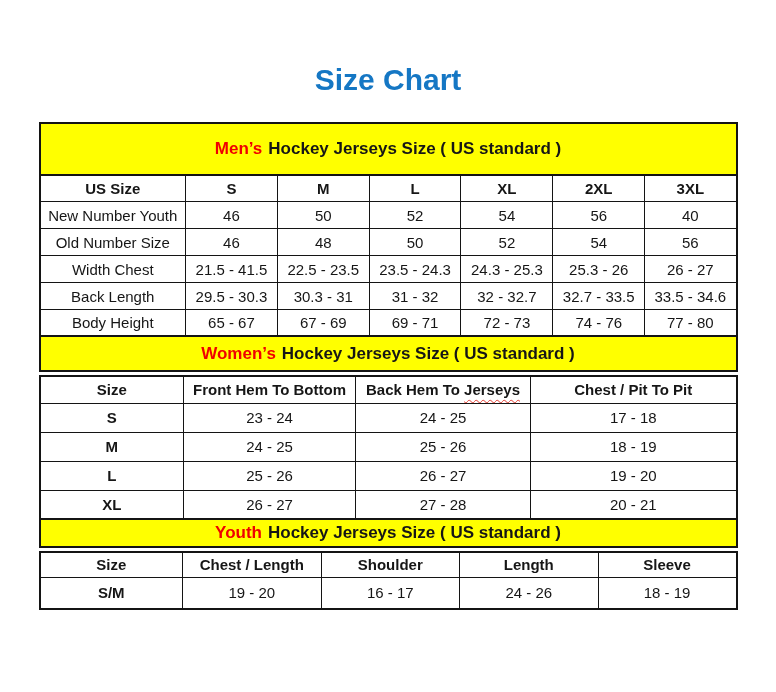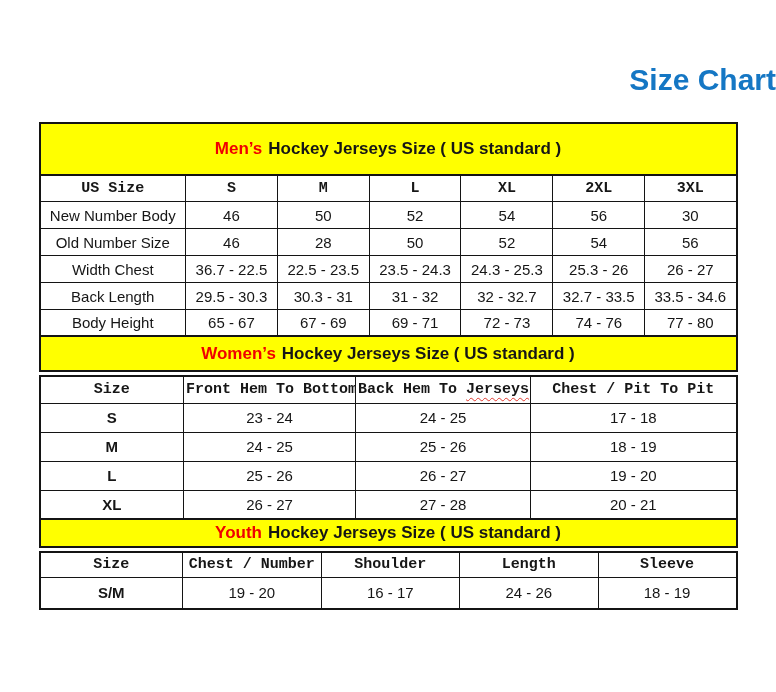--- a/index.html
+++ b/index.html
@@ -10,21 +10,21 @@
     --line:#141414;
   }
   *{box-sizing:border-box;}
   html,body{margin:0;padding:0;}
   body{
     width:776px;height:692px;overflow:hidden;background:#ffffff;
     font-family:"Liberation Sans",sans-serif;color:var(--ink);
   }
   .page{width:776px;height:692px;}
   h1.title{
-    margin:0;padding:58px 0 0;text-align:right;
+    margin:0;padding:58px 0 0;text-align:center;
     font-size:30px;line-height:44px;font-weight:bold;color:var(--blue);
     letter-spacing:0px;
   }
   .tables{width:699px;margin:20px auto 0;}
   .band{
     border:2.5px solid var(--line);
     background:var(--yellow);
     display:flex;align-items:center;justify-content:center;
     font-size:17px;font-weight:bold;text-align:center;
   }
@@ -37,21 +37,21 @@
     border:2.5px solid var(--line);
   }
   table.sec-mens{margin-top:-2.5px;}
   table.sec-womens{margin-top:3px;}
   table.sec-youth{margin-top:3px;}
   th,td{
     border:1.5px solid var(--line);
     text-align:center;vertical-align:middle;
     font-size:15px;padding:0 2px;white-space:nowrap;overflow:hidden;
   }
-  th{font-weight:bold;font-family:Liberation Mono, monospace;}
+  th{font-weight:bold;}
   td{font-weight:normal;}
   
   .sec-mens tr{height:27px;}
   .sec-womens tr{height:27px;}
   .sec-womens tbody tr{height:29px;}
   .sec-youth thead tr{height:26px;}
   .sec-youth tbody tr{height:31px;}
   
   .sec-mens col.c0{width:146px;}
   .sec-womens col.c0{width:144px;}
@@ -97,40 +97,40 @@
             <th>S</th>
             <th>M</th>
             <th>L</th>
             <th>XL</th>
             <th>2XL</th>
             <th>3XL</th>
           </tr>
         </thead>
         <tbody>
           <tr>
-            <td>New Number Body</td>
+            <td>New Number Youth</td>
             <td>46</td>
             <td>50</td>
             <td>52</td>
             <td>54</td>
             <td>56</td>
-            <td>30</td>
+            <td>40</td>
           </tr>
           <tr>
             <td>Old Number Size</td>
             <td>46</td>
-            <td>28</td>
+            <td>48</td>
             <td>50</td>
             <td>52</td>
             <td>54</td>
             <td>56</td>
           </tr>
           <tr>
             <td>Width Chest</td>
-            <td>36.7 - 22.5</td>
+            <td>21.5 - 41.5</td>
             <td>22.5 - 23.5</td>
             <td>23.5 - 24.3</td>
             <td>24.3 - 25.3</td>
             <td>25.3 - 26</td>
             <td>26 - 27</td>
           </tr>
           <tr>
             <td>Back Length</td>
             <td>29.5 - 30.3</td>
             <td>30.3 - 31</td>
@@ -206,21 +206,21 @@
         <colgroup>
           <col class="c0">
           <col class="c1">
           <col class="c2">
           <col class="c3">
           <col class="c4">
         </colgroup>
         <thead>
           <tr>
             <th>Size</th>
-            <th>Chest / Number</th>
+            <th>Chest / Length</th>
             <th>Shoulder</th>
             <th>Length</th>
             <th>Sleeve</th>
           </tr>
         </thead>
         <tbody>
           <tr>
             <td>S/M</td>
             <td>19 - 20</td>
             <td>16 - 17</td>

